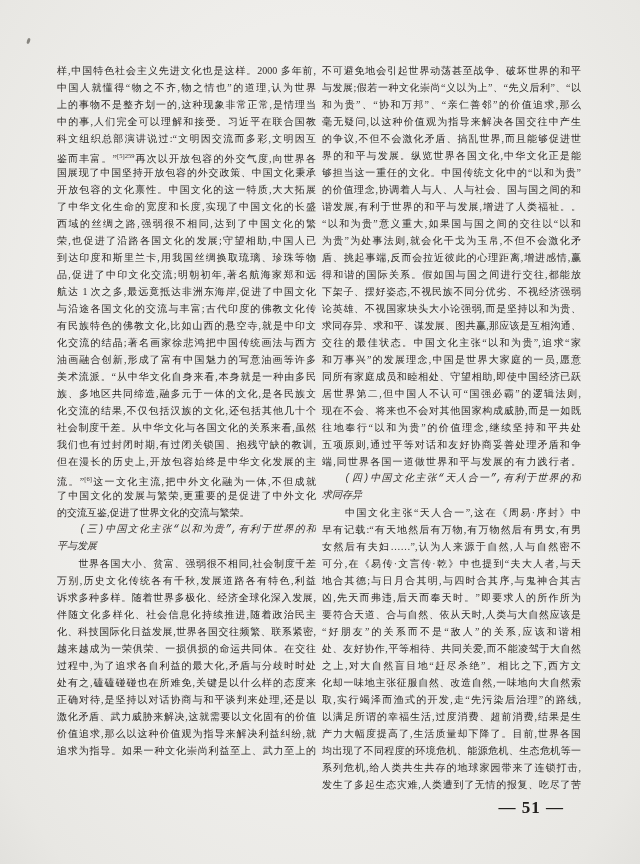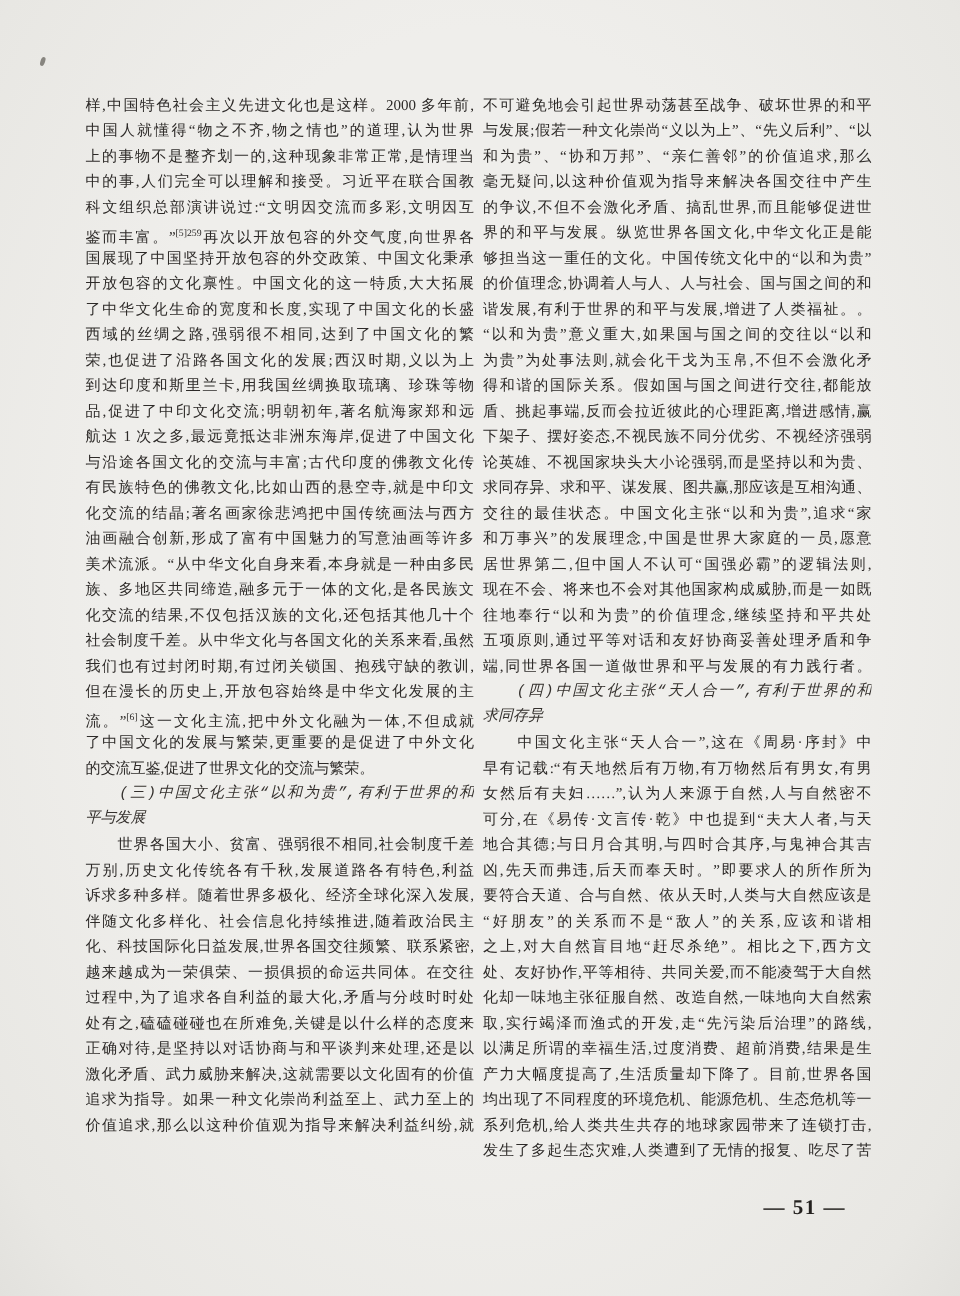--- a/index.html
+++ b/index.html
@@ -28,41 +28,41 @@
   .line{
     height:17px;overflow:hidden;
     text-align:justify;text-align-last:justify;
     text-justify:inter-character;
   }
   .line.end{text-align-last:left;}
   .line.heading{font-style:italic;color:#34302d;font-family:Liberation Mono, monospace;}
   .sup{font-size:6.5px;vertical-align:4px;letter-spacing:0;}
   .page-number{
     position:absolute;top:798px;right:76px;
-    font-weight:bold;font-size:14px;color:#23201e;letter-spacing:1px;
+    font-weight:bold;font-size:17px;color:#23201e;letter-spacing:1px;
   }
 </style>
 </head>
 <body>
 
 <div class="page">
   <div class="speck"></div>
   <div class="columns">
     <div class="col" id="col-left">
         <div class="line">样,中国特色社会主义先进文化也是这样。2000 多年前,</div>
         <div class="line">中国人就懂得“物之不齐,物之情也”的道理,认为世界</div>
         <div class="line">上的事物不是整齐划一的,这种现象非常正常,是情理当</div>
         <div class="line">中的事,人们完全可以理解和接受。习近平在联合国教</div>
         <div class="line">科文组织总部演讲说过:“文明因交流而多彩,文明因互</div>
         <div class="line"><span>鉴而丰富。”</span><span class="sup">[5]259</span><span>再次以开放包容的外交气度,向世界各</span></div>
         <div class="line">国展现了中国坚持开放包容的外交政策、中国文化秉承</div>
         <div class="line">开放包容的文化禀性。中国文化的这一特质,大大拓展</div>
         <div class="line">了中华文化生命的宽度和长度,实现了中国文化的长盛</div>
         <div class="line">西域的丝绸之路,强弱很不相同,达到了中国文化的繁</div>
-        <div class="line">荣,也促进了沿路各国文化的发展;西汉时期,义以为上</div>
+        <div class="line">荣,也促进了沿路各国文化的发展;守望相助,中国人已</div>
         <div class="line">到达印度和斯里兰卡,用我国丝绸换取琉璃、珍珠等物</div>
         <div class="line">品,促进了中印文化交流;明朝初年,著名航海家郑和远</div>
         <div class="line">航达 1 次之多,最远竟抵达非洲东海岸,促进了中国文化</div>
         <div class="line">与沿途各国文化的交流与丰富;古代印度的佛教文化传</div>
         <div class="line">有民族特色的佛教文化,比如山西的悬空寺,就是中印文</div>
         <div class="line">化交流的结晶;著名画家徐悲鸿把中国传统画法与西方</div>
         <div class="line">油画融合创新,形成了富有中国魅力的写意油画等许多</div>
         <div class="line">美术流派。“从中华文化自身来看,本身就是一种由多民</div>
         <div class="line">族、多地区共同缔造,融多元于一体的文化,是各民族文</div>
         <div class="line">化交流的结果,不仅包括汉族的文化,还包括其他几十个</div>
@@ -77,59 +77,60 @@
         <div class="line">　　世界各国大小、贫富、强弱很不相同,社会制度千差</div>
         <div class="line">万别,历史文化传统各有千秋,发展道路各有特色,利益</div>
         <div class="line">诉求多种多样。随着世界多极化、经济全球化深入发展,</div>
         <div class="line">伴随文化多样化、社会信息化持续推进,随着政治民主</div>
         <div class="line">化、科技国际化日益发展,世界各国交往频繁、联系紧密,</div>
         <div class="line">越来越成为一荣俱荣、一损俱损的命运共同体。在交往</div>
         <div class="line">过程中,为了追求各自利益的最大化,矛盾与分歧时时处</div>
         <div class="line">处有之,磕磕碰碰也在所难免,关键是以什么样的态度来</div>
         <div class="line">正确对待,是坚持以对话协商与和平谈判来处理,还是以</div>
         <div class="line">激化矛盾、武力威胁来解决,这就需要以文化固有的价值</div>
+        <div class="line">价值追求,那么以这种价值观为指导来解决利益纠纷,就</div>
         <div class="line">追求为指导。如果一种文化崇尚利益至上、武力至上的</div>
-        <div class="line">价值追求,那么以这种价值观为指导来解决利益纠纷,就</div>
       </div>
     <div class="col" id="col-right">
         <div class="line">不可避免地会引起世界动荡甚至战争、破坏世界的和平</div>
         <div class="line">与发展;假若一种文化崇尚“义以为上”、“先义后利”、“以</div>
         <div class="line">和为贵”、“协和万邦”、“亲仁善邻”的价值追求,那么</div>
         <div class="line">毫无疑问,以这种价值观为指导来解决各国交往中产生</div>
         <div class="line">的争议,不但不会激化矛盾、搞乱世界,而且能够促进世</div>
         <div class="line">界的和平与发展。纵览世界各国文化,中华文化正是能</div>
         <div class="line">够担当这一重任的文化。中国传统文化中的“以和为贵”</div>
         <div class="line">的价值理念,协调着人与人、人与社会、国与国之间的和</div>
         <div class="line">谐发展,有利于世界的和平与发展,增进了人类福祉。。</div>
         <div class="line">“以和为贵”意义重大,如果国与国之间的交往以“以和</div>
         <div class="line">为贵”为处事法则,就会化干戈为玉帛,不但不会激化矛</div>
+        <div class="line">盾、挑起事端,反而会拉近彼此的心理距离,增进感情,赢</div>
         <div class="line">得和谐的国际关系。假如国与国之间进行交往,都能放</div>
-        <div class="line">盾、挑起事端,反而会拉近彼此的心理距离,增进感情,赢</div>
         <div class="line">下架子、摆好姿态,不视民族不同分优劣、不视经济强弱</div>
         <div class="line">论英雄、不视国家块头大小论强弱,而是坚持以和为贵、</div>
         <div class="line">求同存异、求和平、谋发展、图共赢,那应该是互相沟通、</div>
         <div class="line">交往的最佳状态。中国文化主张“以和为贵”,追求“家</div>
         <div class="line">和万事兴”的发展理念,中国是世界大家庭的一员,愿意</div>
+        <div class="line">同所有家庭成员和睦相处、守望相助,即使中国经济已跃</div>
         <div class="line">居世界第二,但中国人不认可“国强必霸”的逻辑法则,</div>
         <div class="line">现在不会、将来也不会对其他国家构成威胁,而是一如既</div>
         <div class="line">往地奉行“以和为贵”的价值理念,继续坚持和平共处</div>
         <div class="line">五项原则,通过平等对话和友好协商妥善处理矛盾和争</div>
         <div class="line">端,同世界各国一道做世界和平与发展的有力践行者。</div>
         <div class="line heading">　　(四)中国文化主张“天人合一”,有利于世界的和</div>
         <div class="line heading end">求同存异</div>
         <div class="line">　　中国文化主张“天人合一”,这在《周易·序封》中</div>
         <div class="line">早有记载:“有天地然后有万物,有万物然后有男女,有男</div>
         <div class="line">女然后有夫妇……”,认为人来源于自然,人与自然密不</div>
         <div class="line">可分,在《易传·文言传·乾》中也提到“夫大人者,与天</div>
         <div class="line">地合其德;与日月合其明,与四时合其序,与鬼神合其吉</div>
         <div class="line">凶,先天而弗违,后天而奉天时。”即要求人的所作所为</div>
         <div class="line">要符合天道、合与自然、依从天时,人类与大自然应该是</div>
         <div class="line">“好朋友”的关系而不是“敌人”的关系,应该和谐相</div>
+        <div class="line">处、友好协作,平等相待、共同关爱,而不能凌驾于大自然</div>
         <div class="line">之上,对大自然盲目地“赶尽杀绝”。相比之下,西方文</div>
-        <div class="line">处、友好协作,平等相待、共同关爱,而不能凌驾于大自然</div>
         <div class="line">化却一味地主张征服自然、改造自然,一味地向大自然索</div>
         <div class="line">取,实行竭泽而渔式的开发,走“先污染后治理”的路线,</div>
         <div class="line">以满足所谓的幸福生活,过度消费、超前消费,结果是生</div>
         <div class="line">产力大幅度提高了,生活质量却下降了。目前,世界各国</div>
         <div class="line">均出现了不同程度的环境危机、能源危机、生态危机等一</div>
         <div class="line">系列危机,给人类共生共存的地球家园带来了连锁打击,</div>
         <div class="line">发生了多起生态灾难,人类遭到了无情的报复、吃尽了苦</div>
       </div>
   </div>
   <div class="page-number">— 51 —</div>

